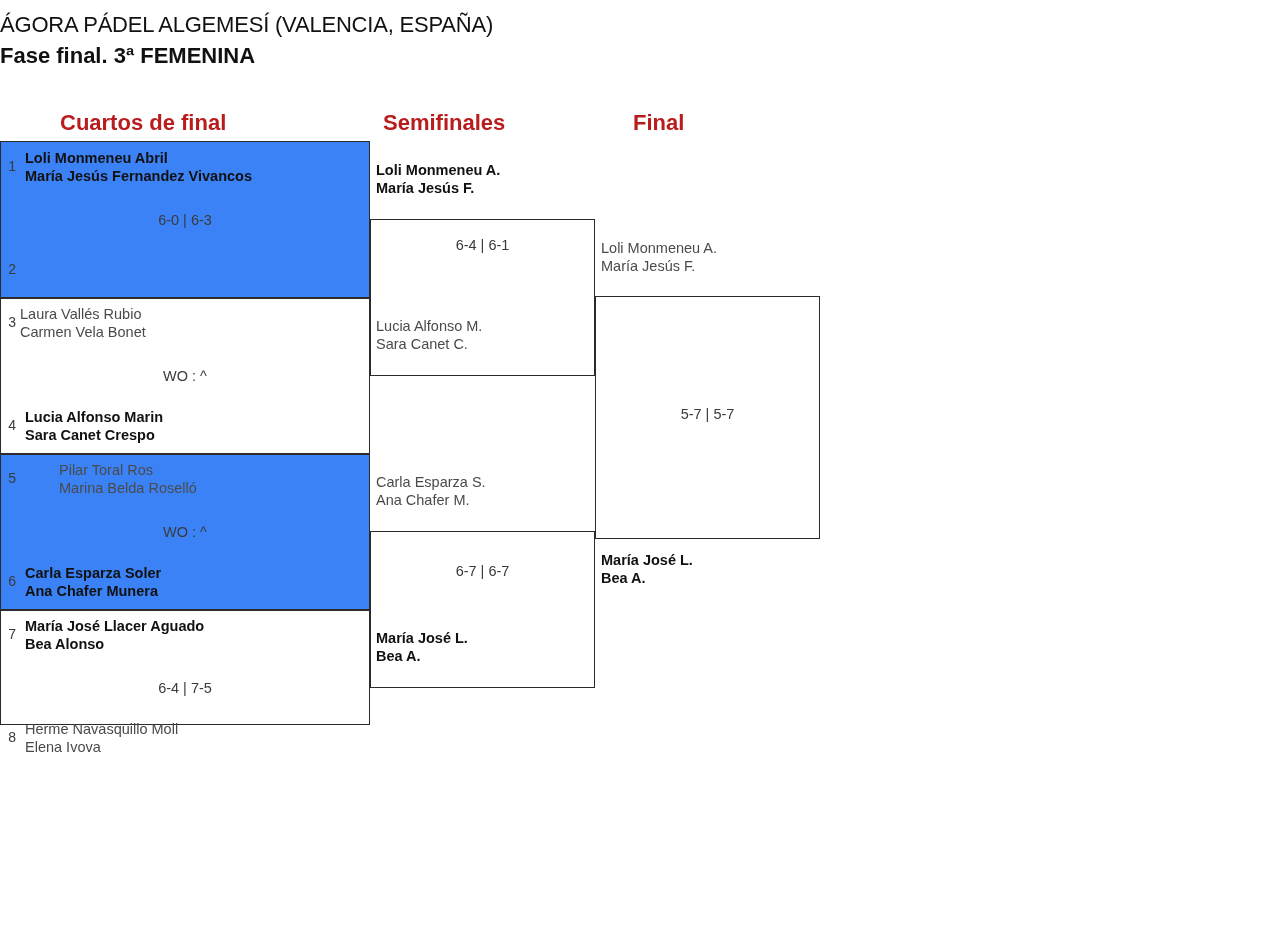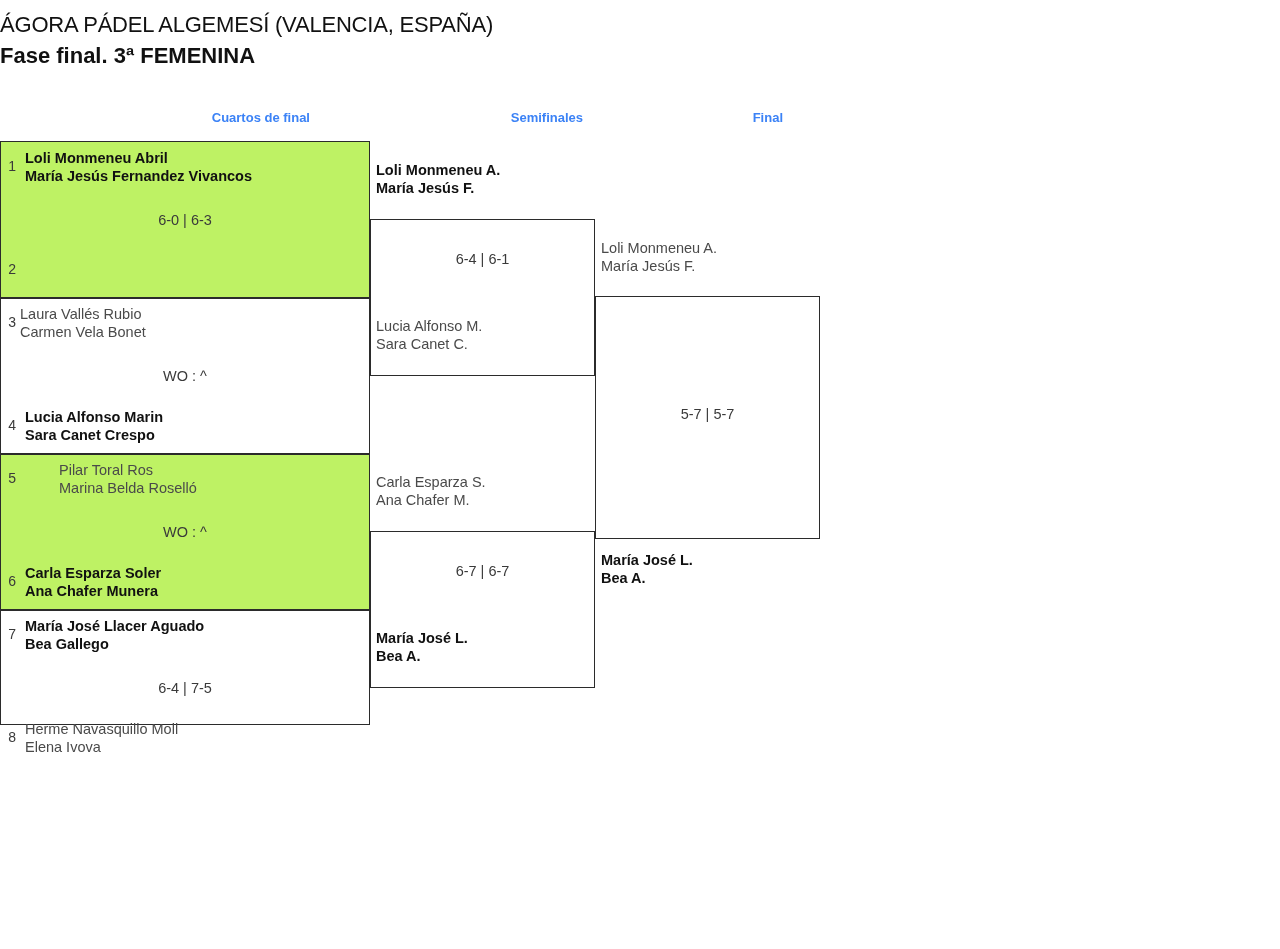--- a/index.html
+++ b/index.html
@@ -29,33 +29,33 @@
     font-size: 22px;
     font-weight: 700;
     line-height: 30px;
     white-space: nowrap;
     color: #111111;
   }
 
   
   .round-header {
     position: absolute;
-    font-size: 13px;
+    font-size: 22px;
     font-weight: 700;
-    text-align: right;
-    color: #3b82f6;
+    text-align: left;
+    color: #b91c1c;
     white-space: nowrap;
   }
 
   
   .match-box {
     position: absolute;
     border: 1px solid #2b2b2b;
   }
-  .match-box.shaded { background: #bef264; }
+  .match-box.shaded { background: #3b82f6; }
   .match-box.plain  { background: #ffffff; }
 
   .score {
     position: absolute;
     width: 100%;
     text-align: center;
     font-size: 14.5px;
     color: #3a3a3a;
     white-space: nowrap;
   }
@@ -130,30 +130,30 @@
     <span class="p">Carla Esparza Soler</span>
     <span class="p">Ana Chafer Munera</span>
   </div>
 
   <div class="match-box plain" style="left:0px; top:610px; width:370px; height:115px;">
     <div class="score" style="top:69px;">6-4 | 7-5</div>
   </div>
   <div class="seed" style="left:0px; top:626px;">7</div>
   <div class="team winner" style="left:25px; top:617px;">
     <span class="p">María José Llacer Aguado</span>
-    <span class="p">Bea Gallego</span>
+    <span class="p">Bea Alonso</span>
   </div>
   <div class="seed" style="left:0px; top:729px;">8</div>
   <div class="team loser" style="left:25px; top:720px;">
     <span class="p">Herme Navasquillo Moll</span>
     <span class="p">Elena Ivova</span>
   </div>
 
   <div class="match-box plain" style="left:370px; top:219px; width:225px; height:157px;">
-    <div class="score" style="top:31px;">6-4 | 6-1</div>
+    <div class="score" style="top:17px;">6-4 | 6-1</div>
   </div>
   <div class="team winner" style="left:376px; top:161px;">
     <span class="p">Loli Monmeneu A.</span>
     <span class="p">María Jesús F.</span>
   </div>
   <div class="team loser" style="left:376px; top:317px;">
     <span class="p">Lucia Alfonso M.</span>
     <span class="p">Sara Canet C.</span>
   </div>
 

